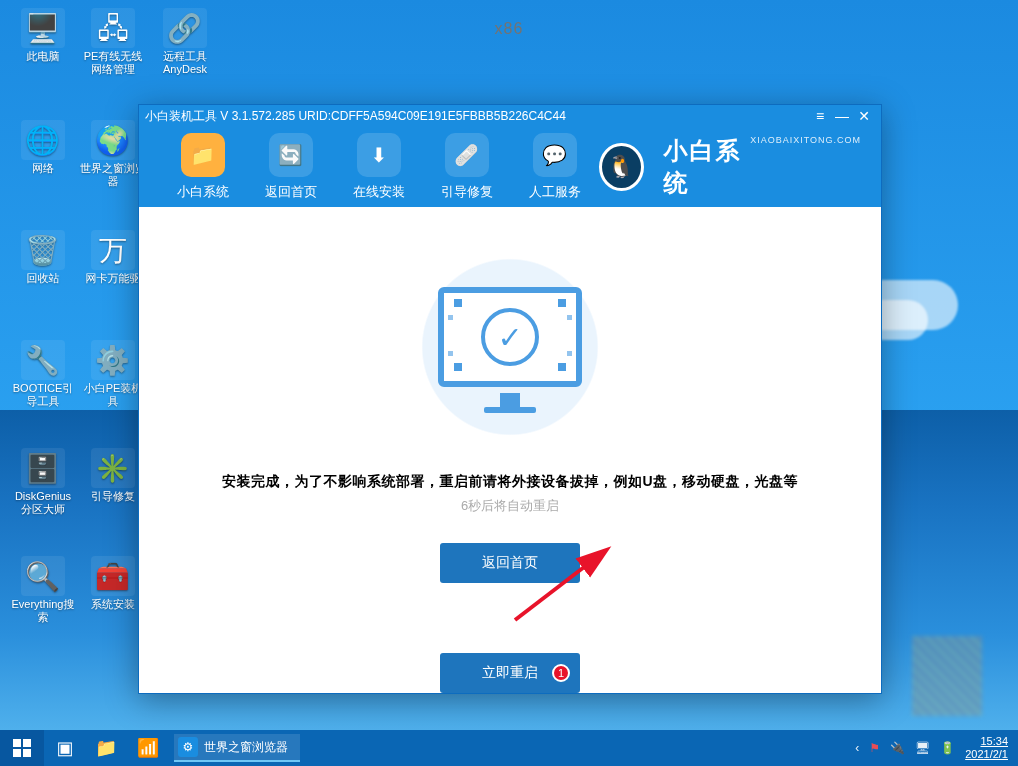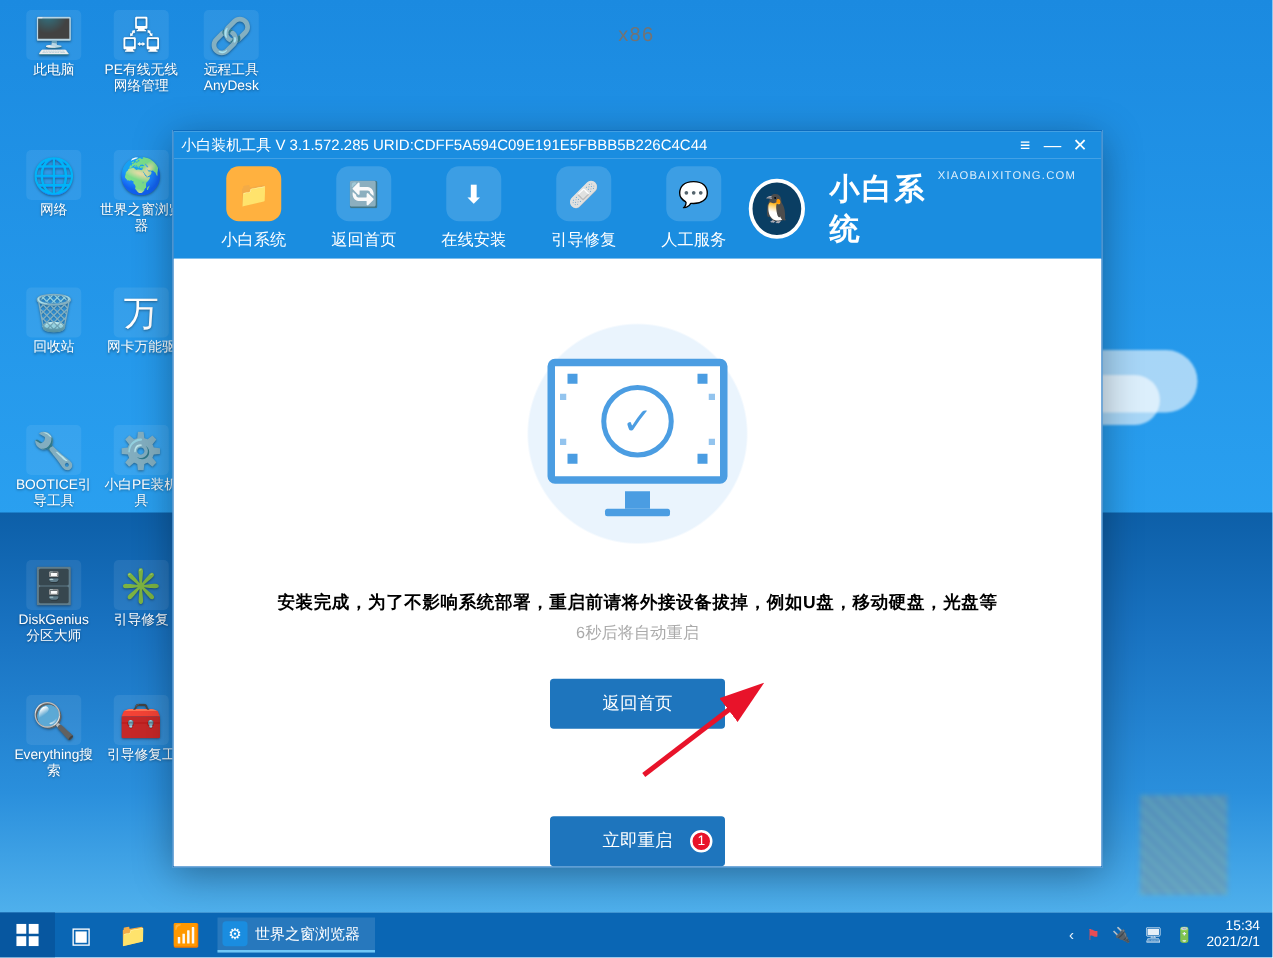--- a/index.html
+++ b/index.html
@@ -70,21 +70,21 @@
             display:flex; align-items:center; z-index:10; font-size:12px;}
   .start{ width:44px; height:36px; background:#0757a0; display:flex;align-items:center;justify-content:center;}
   .task-ic{ width:38px; height:28px; margin:0 2px; display:flex;align-items:center;justify-content:center;
             font-size:18px; border-radius:2px;}
   .task-item{ height:28px; padding:0 12px 0 4px; margin-left:4px; background:rgba(255,255,255,.12);
               border-bottom:2px solid #6fc7f6; display:flex;align-items:center; gap:6px;}
   .task-item .ti-icon{width:20px;height:20px;background:#1a8de0;border-radius:3px;
                        display:flex;align-items:center;justify-content:center;font-size:12px;}
   .tray{ margin-left:auto; display:flex; align-items:center; gap:10px; padding-right:10px;}
   .tray svg,.tray span.sym{opacity:.9;}
-  .clock{ text-align:right; line-height:13px; font-size:11px;}
+  .clock{ text-align:right; line-height:13px; font-size:11px;text-decoration:underline;}
   .pixel-patch{ position:absolute; right:36px; bottom:50px; width:70px;height:80px;
                 background:repeating-linear-gradient(45deg,#8a9,#8a9 4px,#789 4px,#789 8px);
                 filter:blur(2px); opacity:.5; z-index:2;}
 </style>
 </head>
 <body>
 
 <div class="sea"></div>
 <div class="cloud c1"></div>
 <div class="cloud c2"></div>
@@ -135,21 +135,21 @@
     <div class="desktop-icon" style="left: 80px; top: 448px;">
       <div class="ic">✳️</div>
                <span class="lbl">引导修复</span>
     </div>
     <div class="desktop-icon" style="left: 10px; top: 556px;">
       <div class="ic">🔍</div>
                <span class="lbl">Everything搜索</span>
     </div>
     <div class="desktop-icon" style="left: 80px; top: 556px;">
       <div class="ic">🧰</div>
-               <span class="lbl">引导修复工</span>
+               <span class="lbl">系统安装</span>
     </div>
   </div>
 
 <div class="app">
   <div class="titlebar">
     <span>小白装机工具 V 3.1.572.285 URID:CDFF5A594C09E191E5FBBB5B226C4C44</span>
     <span class="spacer"></span>
     <div class="wbtn">≡</div>
     <div class="wbtn">—</div>
     <div class="wbtn close">✕</div>

